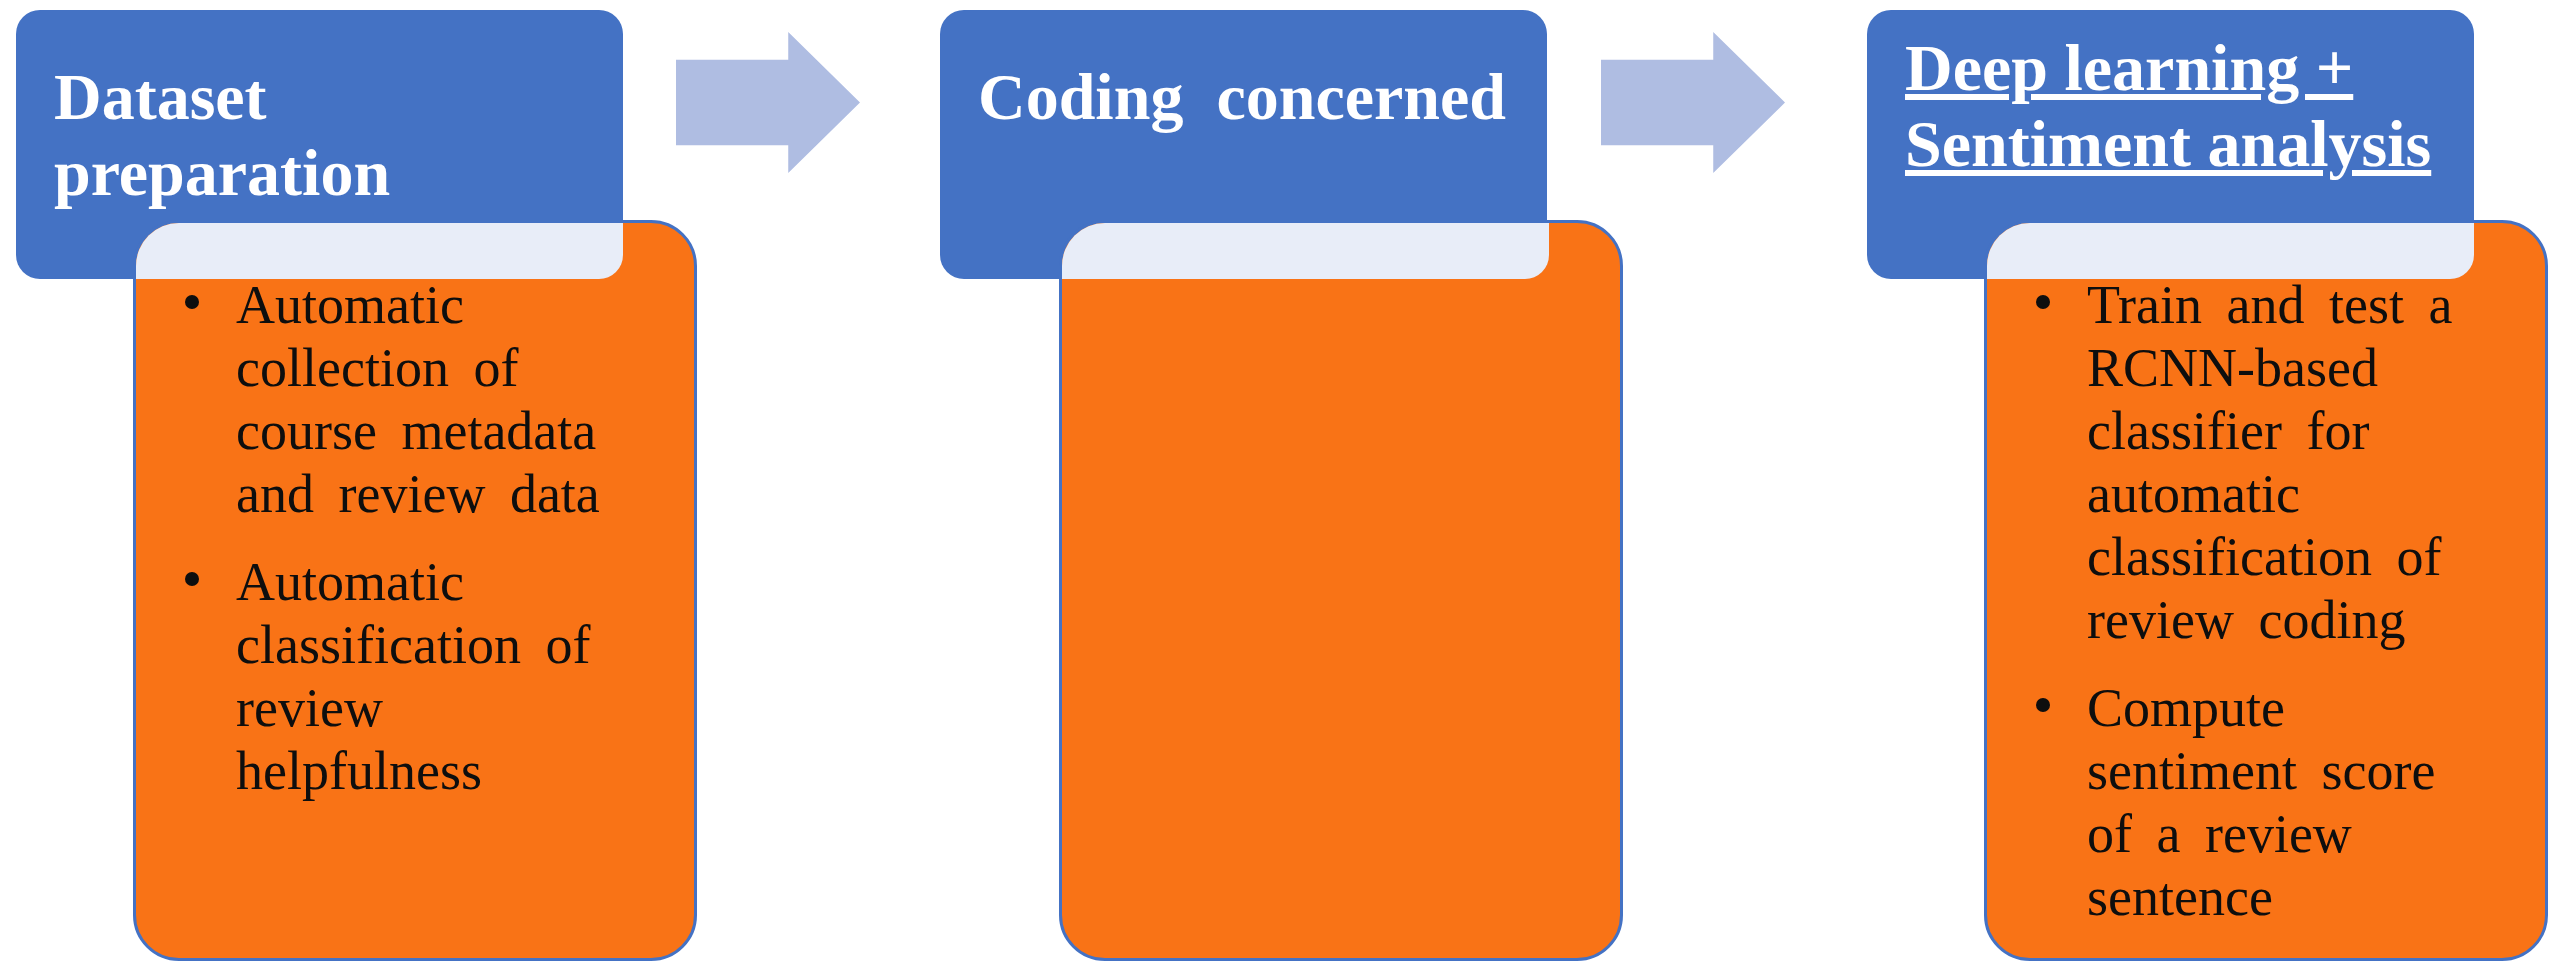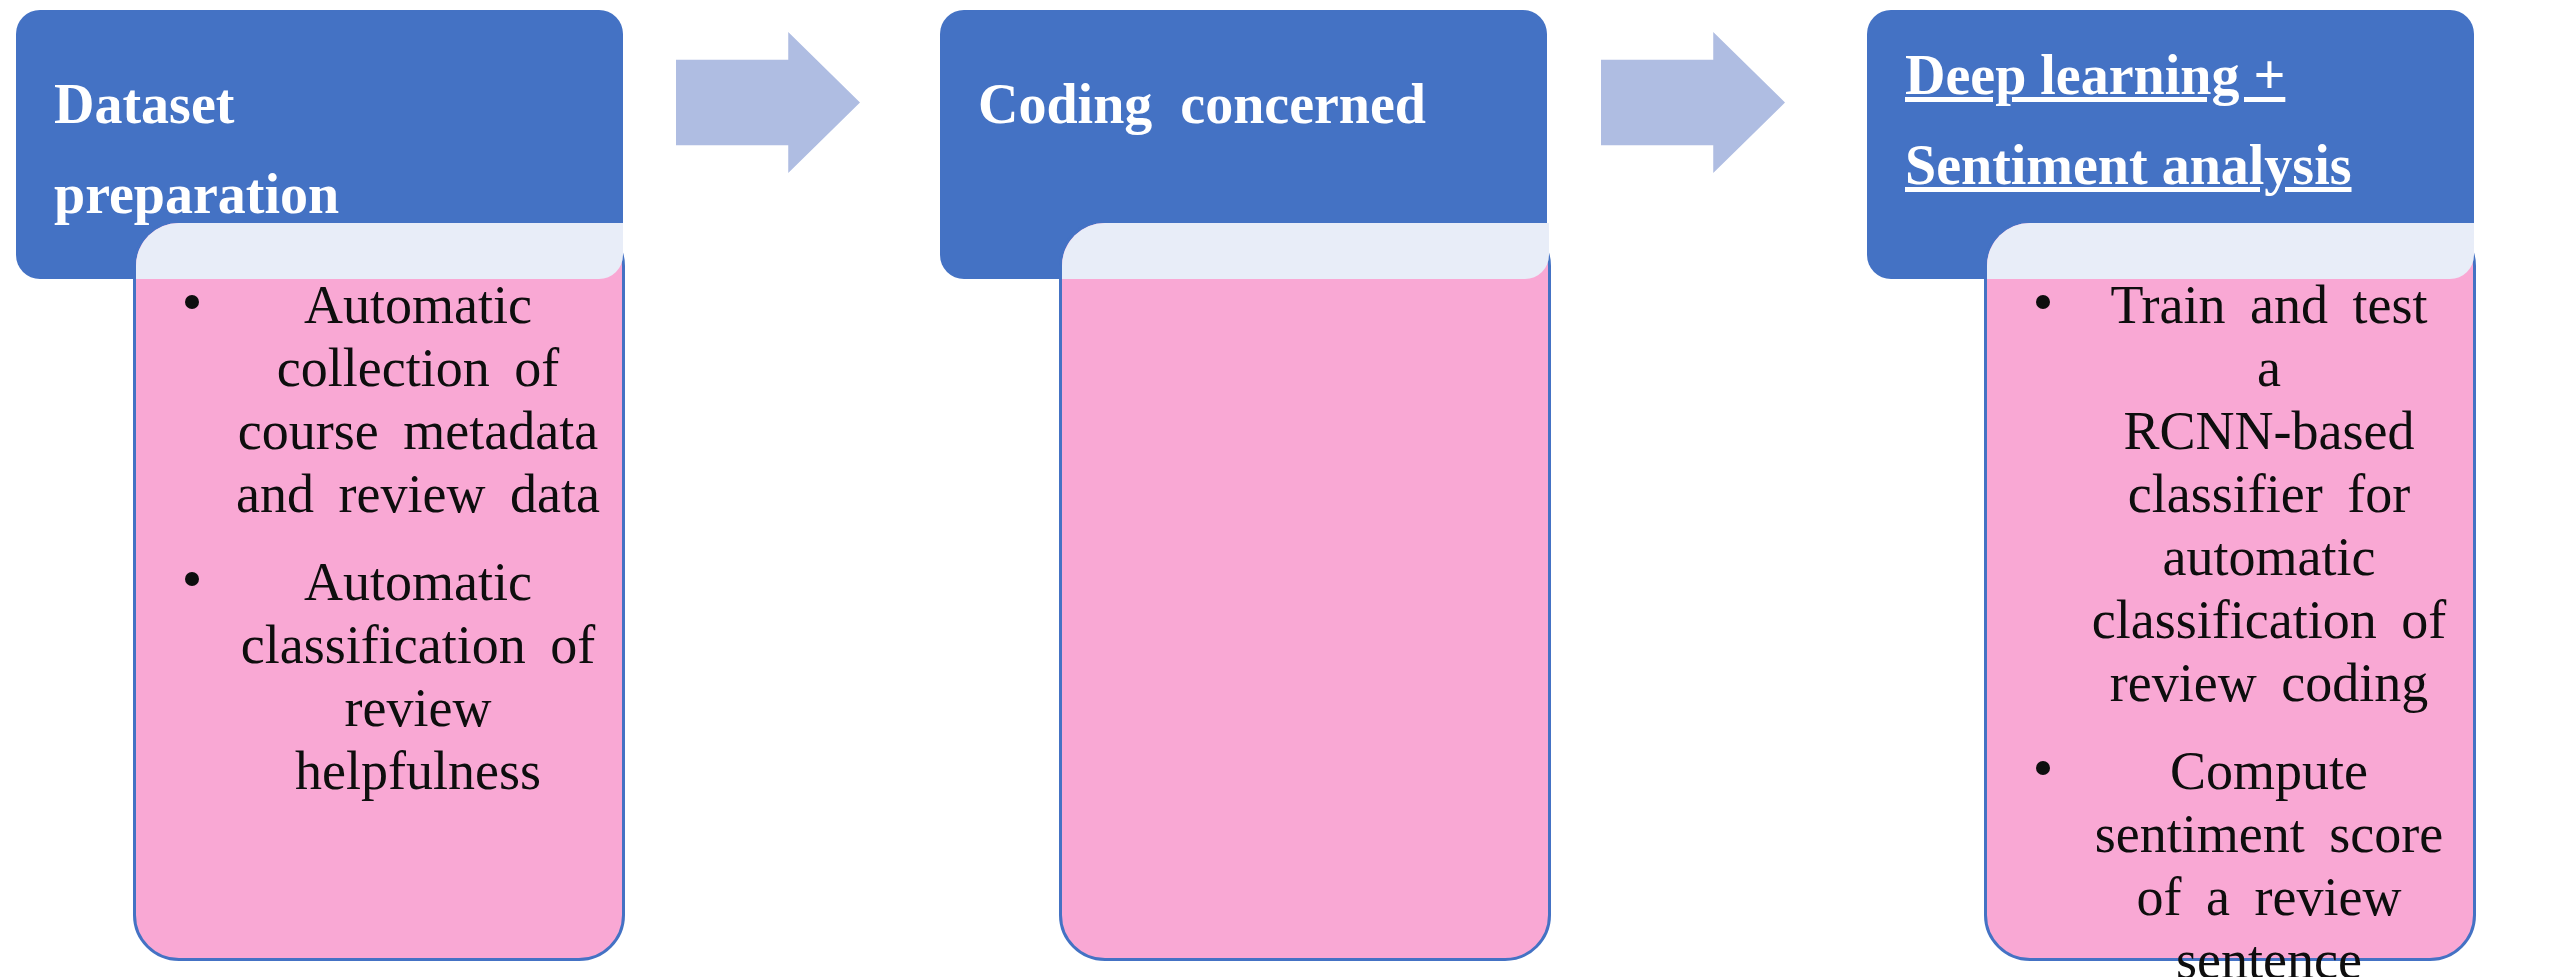--- a/index.html
+++ b/index.html
@@ -29,39 +29,38 @@
     background:var(--header-fill);
     border-radius:24px;
     z-index:1;
   }
   .title{
     position:absolute;
     left:38px;
     right:1px;
     top:49px;
     margin:0;
-    font-size:56px;
+    font-size:66px;
     font-weight:bold;
-    line-height:90px;
+    line-height:76px;
     color:var(--title-color);
     white-space:pre-wrap;
   }
   .step-3 .title{top:20.6px;text-decoration:underline;}
   
   .card{
     position:absolute;
     top:220px;
-    width:492px;
+    width:564px;
     height:741px;
     box-sizing:border-box;
-    background:#f9a8d4;
+    background:#f97316;
     border:3.2px solid var(--card-border);
     border-radius:46px;
     z-index:2;
-    text-align:center;
   }
   .band{
     position:absolute;
     left:0;
     top:0;
     width:487px;
     height:56px;
     background:var(--band-fill);
     border-radius:43px 0 24px 0;
   }

